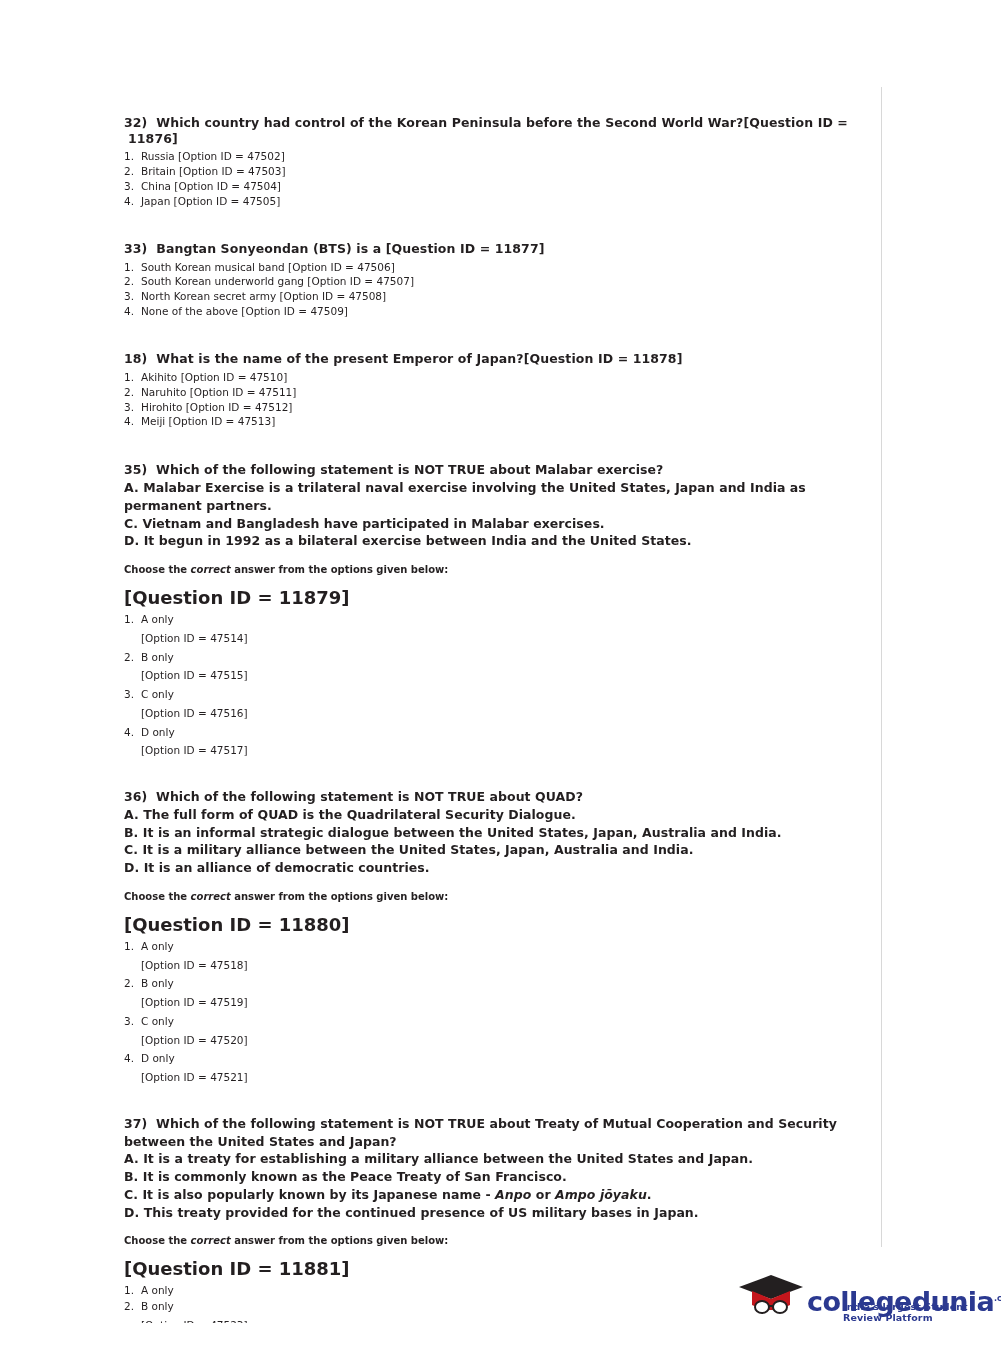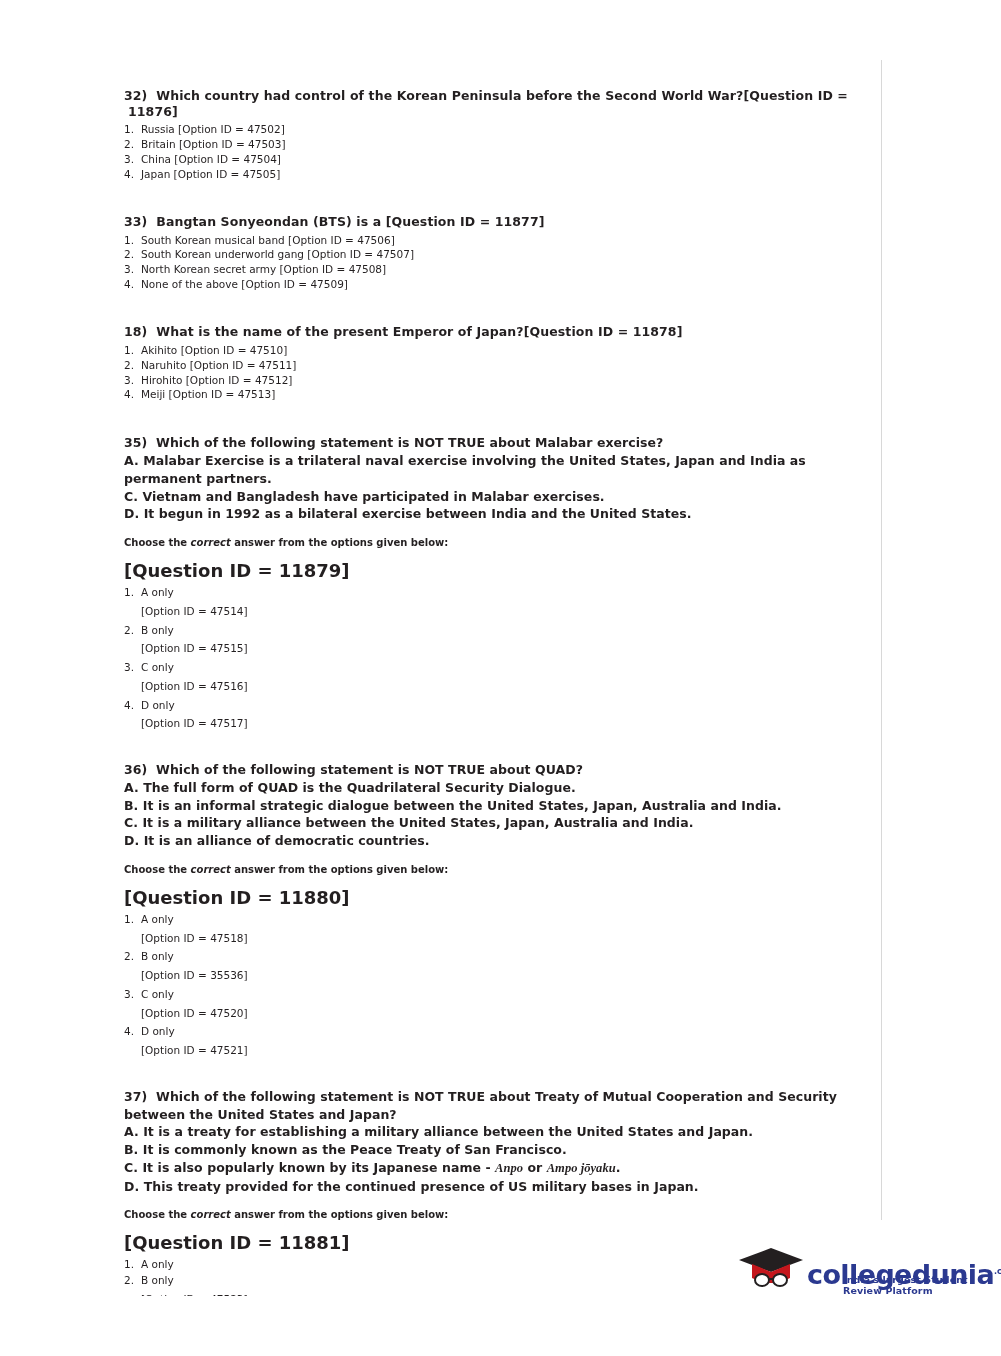--- a/index.html
+++ b/index.html
@@ -10,20 +10,21 @@
   body {
     font-family: "DejaVu Sans", sans-serif;
     color: #231f20;
   }
   .page {
     position: relative;
     width: 1001px;
     height: 1296px;
     background: #c4b5fd;
     overflow: hidden;
+    margin-top: 27px;
   }
   .sheet {
     position: absolute;
     left: 0; top: 0;
     width: 1001px;
     height: 1356px;
     background: #ffffff;
   }
   .rule-right {
     position: absolute;
@@ -95,21 +96,21 @@
   }
   .ansrow .num {
     display: inline-block;
     width: 17px;
   }
   .optid {
     font-size: 10.5px;
     margin: 3px 0 3px 17px;
     line-height: 1.5;
   }
-  .ital { font-style: italic; font-family: Liberation Serif, serif; }
+  .ital { font-style: italic; }
 
   
   .logo-wrap {
     position: absolute;
     left: 735px;
     top: 1245px;
     width: 250px;
     height: 90px;
   }
   .logo-cap {
@@ -237,21 +238,21 @@
       </div>
       <div class="stmt">A. The full form of QUAD is the Quadrilateral Security Dialogue.</div>
       <div class="stmt">B. It is an informal strategic dialogue between the United States, Japan, Australia and India.</div>
       <div class="stmt">C. It is a military alliance between the United States, Japan, Australia and India.</div>
       <div class="stmt">D. It is an alliance of democratic countries.</div>
       <div class="choose"><span>Choose the </span><i>correct</i><span> answer from the options given below:</span></div>
       <div class="qid">[Question ID = 11880]</div>
       <div class="ansrow"><span class="num">1.</span><span>A only</span></div>
       <div class="optid">[Option ID = 47518]</div>
       <div class="ansrow"><span class="num">2.</span><span>B only</span></div>
-      <div class="optid">[Option ID = 35536]</div>
+      <div class="optid">[Option ID = 47519]</div>
       <div class="ansrow"><span class="num">3.</span><span>C only</span></div>
       <div class="optid">[Option ID = 47520]</div>
       <div class="ansrow"><span class="num">4.</span><span>D only</span></div>
       <div class="optid">[Option ID = 47521]</div>
     </div>
 
     <div class="spacer-md"></div>
 
     <div class="qblock">
       <div class="stmt">

